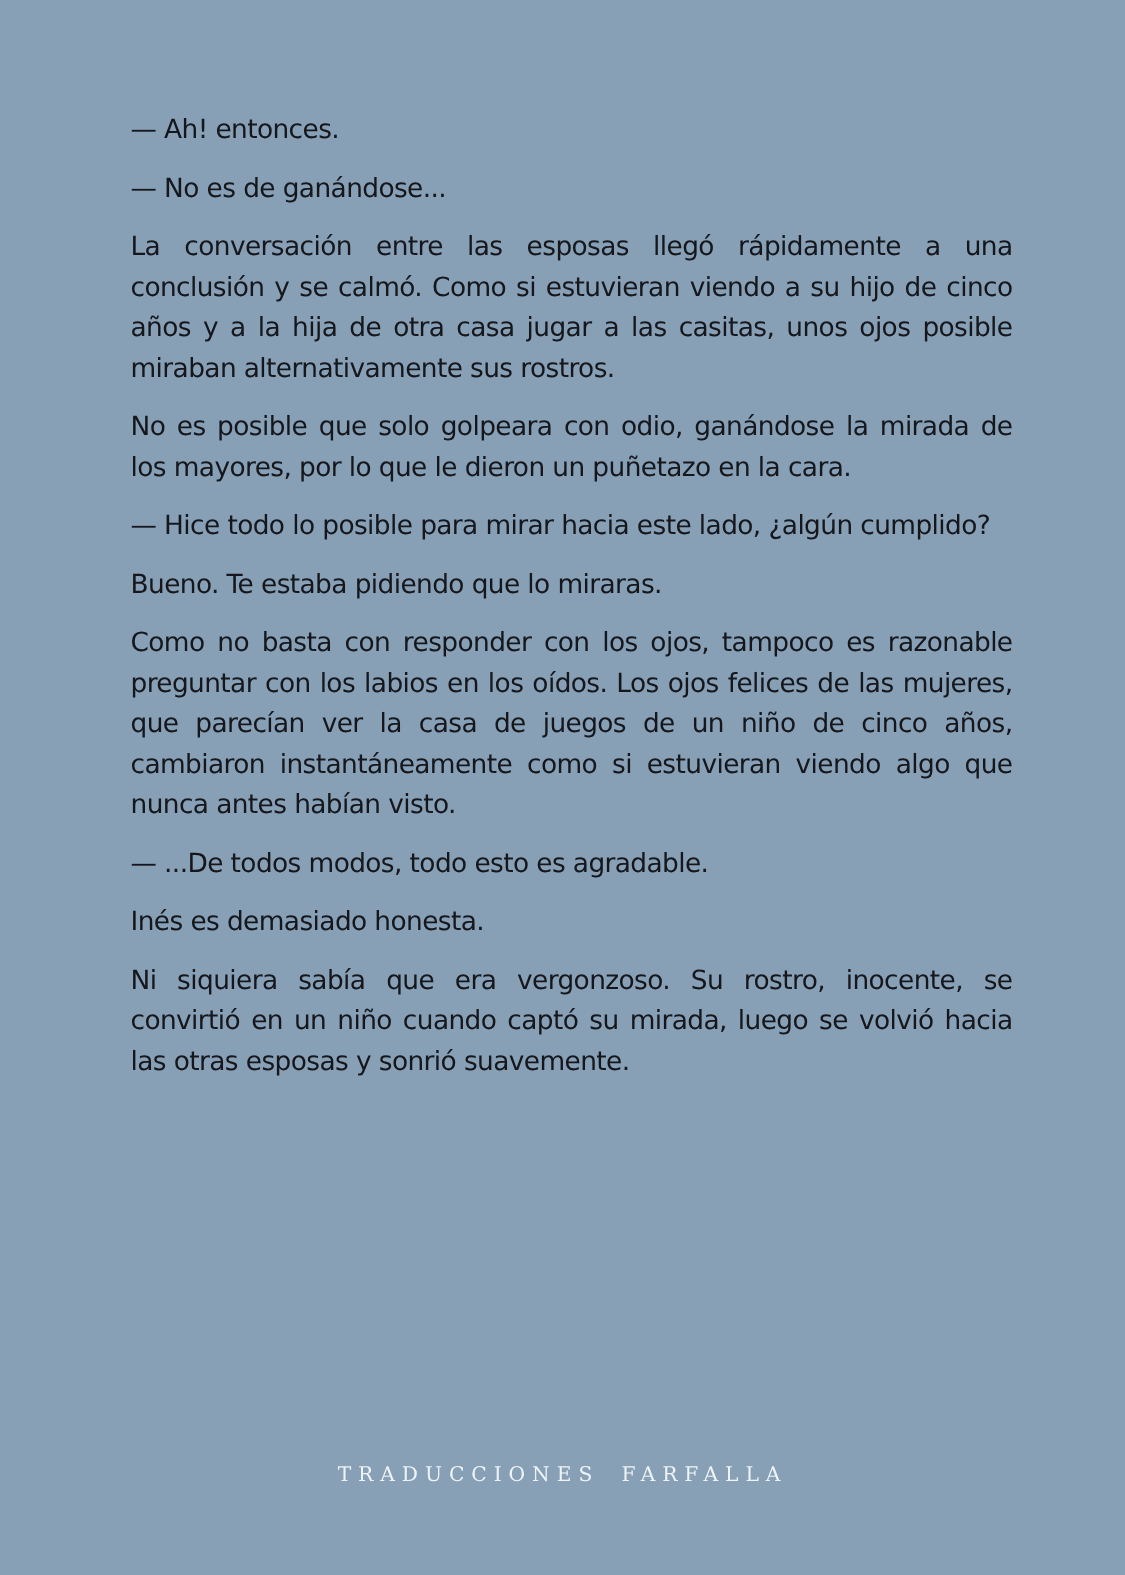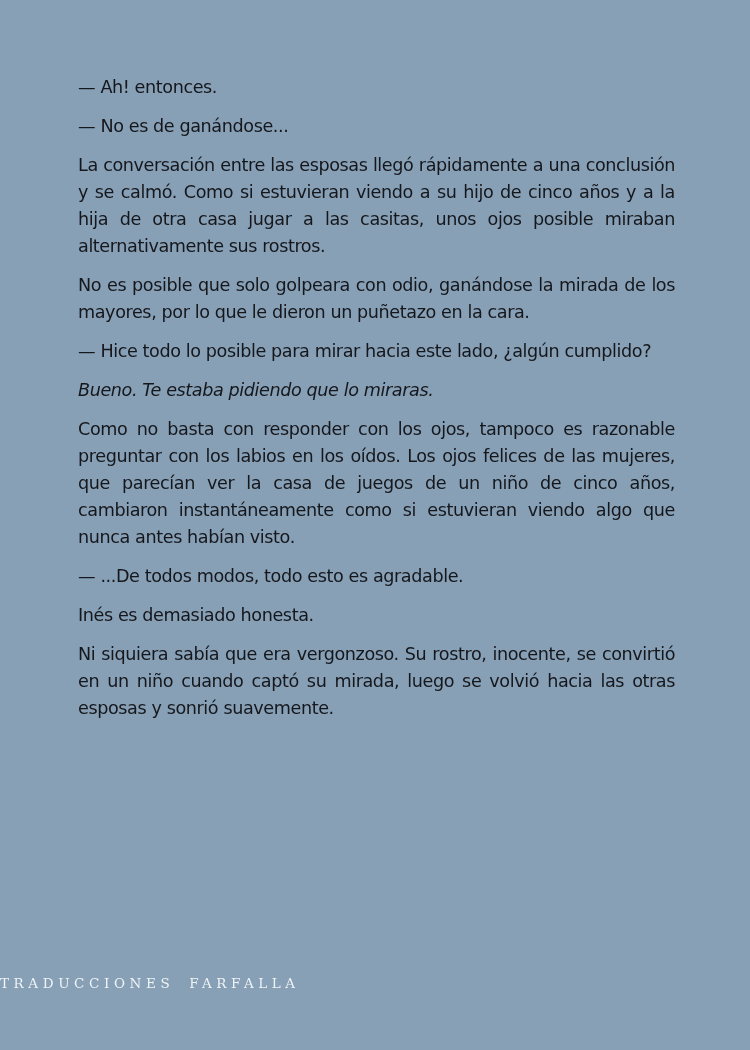--- a/index.html
+++ b/index.html
@@ -7,25 +7,25 @@
       width:750px; height:1050px; overflow:hidden;
       background:#87a0b6;
       position:relative;
     }
     .page {
       position:absolute; left:75px; top:74px; width:600px;
       font-family:"DejaVu Sans", sans-serif;
       font-size:17.6px; line-height:27px; color:#15171c;
       letter-spacing:-0.4px;
     }
-    .page p { margin:0 0 12px 3px; text-align:justify; }
-    .page p.italic { font-style:italic; }
+    .page p { margin:0 0 12px 12px; text-align:justify; }
+    .page p.italic { }
     .footer {
       position:absolute; left:0; width:750px; top:975px;
-      text-align:left;
+      text-align:center;
       font-family:"DejaVu Serif", serif;
       font-size:13.5px; letter-spacing:4.6px; color:#eef3f7;
       word-spacing:6px;
     }
   </style>
 </head>
 <body>
 
 <div class="page">
   <p>— Ah! entonces.</p>

